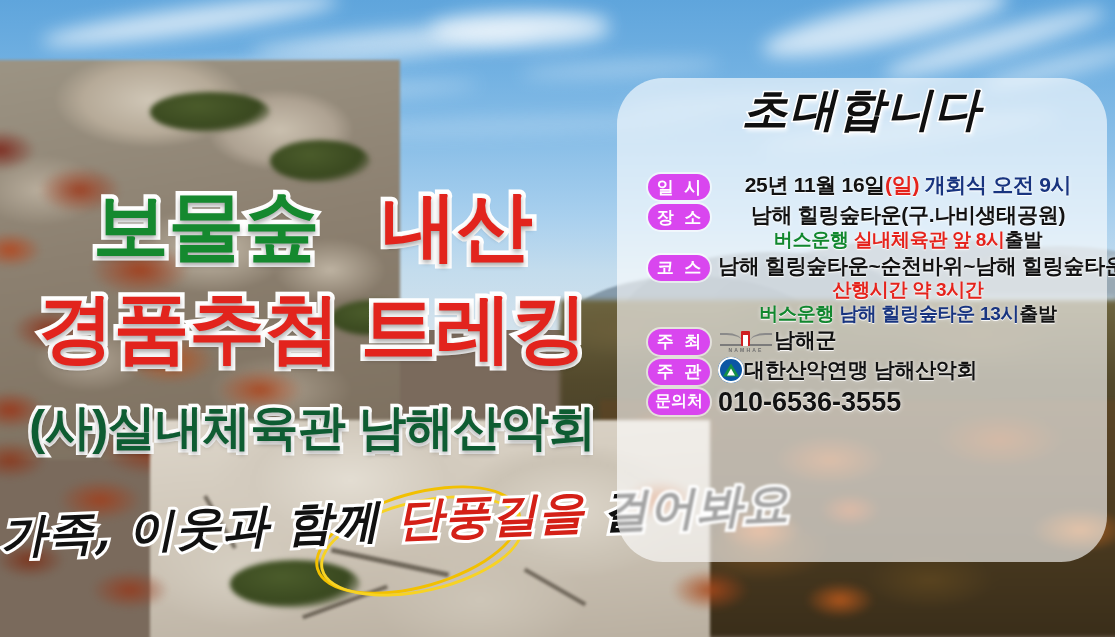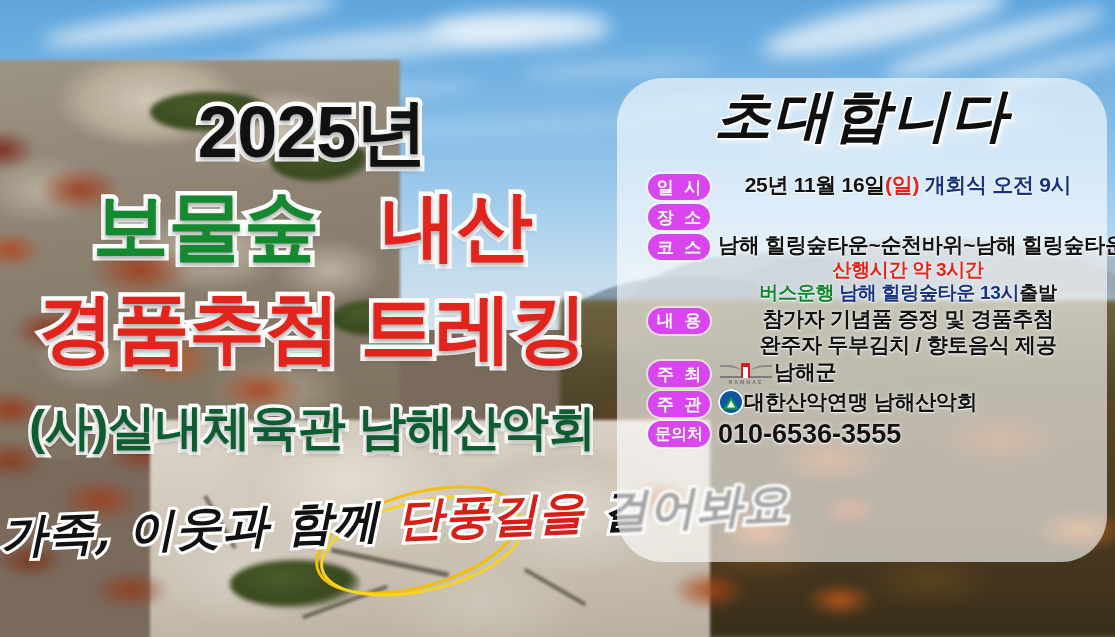--- a/index.html
+++ b/index.html
@@ -207,21 +207,21 @@
     background:rgba(255,255,255,.62);
     border-radius:46px;
     backdrop-filter:blur(1px);
   }
 
   .panel-title {
     position:absolute; left:617px; top:86px; width:490px;
     text-align:center;
     font-family:"DejaVu Serif","Liberation Serif",serif;
     font-weight:bold; font-style:italic;
-    font-size:57px; line-height:1;
+    font-size:46px; line-height:1;
     color:#101010;
     letter-spacing:2px;
     -webkit-text-stroke:3px #fff; paint-order:stroke fill;
     text-shadow:2px 3px 4px rgba(255,255,255,.9);
     white-space:nowrap;
   }
 
   .rows { position:absolute; left:648px; top:172px; width:450px; }
 
   .row { display:flex; align-items:flex-start; margin-bottom:2px; }
@@ -348,21 +348,20 @@
     <div class="shrub s4"></div>
     <div class="crack k1"></div>
     <div class="crack k2"></div>
     <div class="crack k3"></div>
     <div class="crack k4"></div>
     <div class="leaves-br"></div>
     <div class="leaves-left-bot"></div>
   </div>
 
   <div class="headlines">
-    <div class="hl l1 out-w">2025년</div>
 
     <div class="hl l2 out-w">
       <span class="g">보물숲</span>
       <span>&nbsp;</span>
       <span class="r">내산</span>
     </div>
 
     <div class="hl l3 out-w">경품추첨 트레킹</div>
 
     <div class="hl l4 out-w">(사)실내체육관 남해산악회</div>
@@ -387,48 +386,45 @@
       <div class="badge">일 시</div>
       <div class="val">
         <div class="line">
           <span>25년 11월 16일</span><span class="rd">(일)</span><span class="nv"> 개회식 오전 9시</span>
         </div>
       </div>
     </div>
 
     <div class="row">
       <div class="badge">장 소</div>
+      <div class="val">
+        <div class="line">
+          <span>남해 힐링숲타운(구.나비생태공원)</span>
+        </div>
+        <div class="line sub">
+          <span class="gr">버스운행 </span><span class="rd">실내체육관 앞 8시</span><span>출발</span>
+        </div>
+      </div>
     </div>
 
     <div class="row">
       <div class="badge">코 스</div>
       <div class="val">
         <div class="line">
           <span>남해 힐링숲타운~순천바위~남해 힐링숲타운</span>
         </div>
         <div class="line sub">
           <span class="rd">산행시간 약 3시간</span>
         </div>
         <div class="line sub">
           <span class="gr">버스운행 </span><span class="nv">남해 힐링숲타운 13시</span><span>출발</span>
         </div>
       </div>
     </div>
 
-    <div class="row">
-      <div class="badge">내 용</div>
-      <div class="val">
-        <div class="line">
-          <span>참가자 기념품 증정 및 경품추첨</span>
-        </div>
-        <div class="line">
-          <span>완주자 두부김치 / 향토음식 제공</span>
-        </div>
-      </div>
-    </div>
 
     <div class="row">
       <div class="badge">주 최</div>
       <div class="val orgline">
         <div class="logo-namhae">
           <div class="cableL"></div>
           <div class="cableR"></div>
           <div class="deck"></div>
           <div class="tower t1"></div>
           <div class="ntext">NAMHAE</div>

